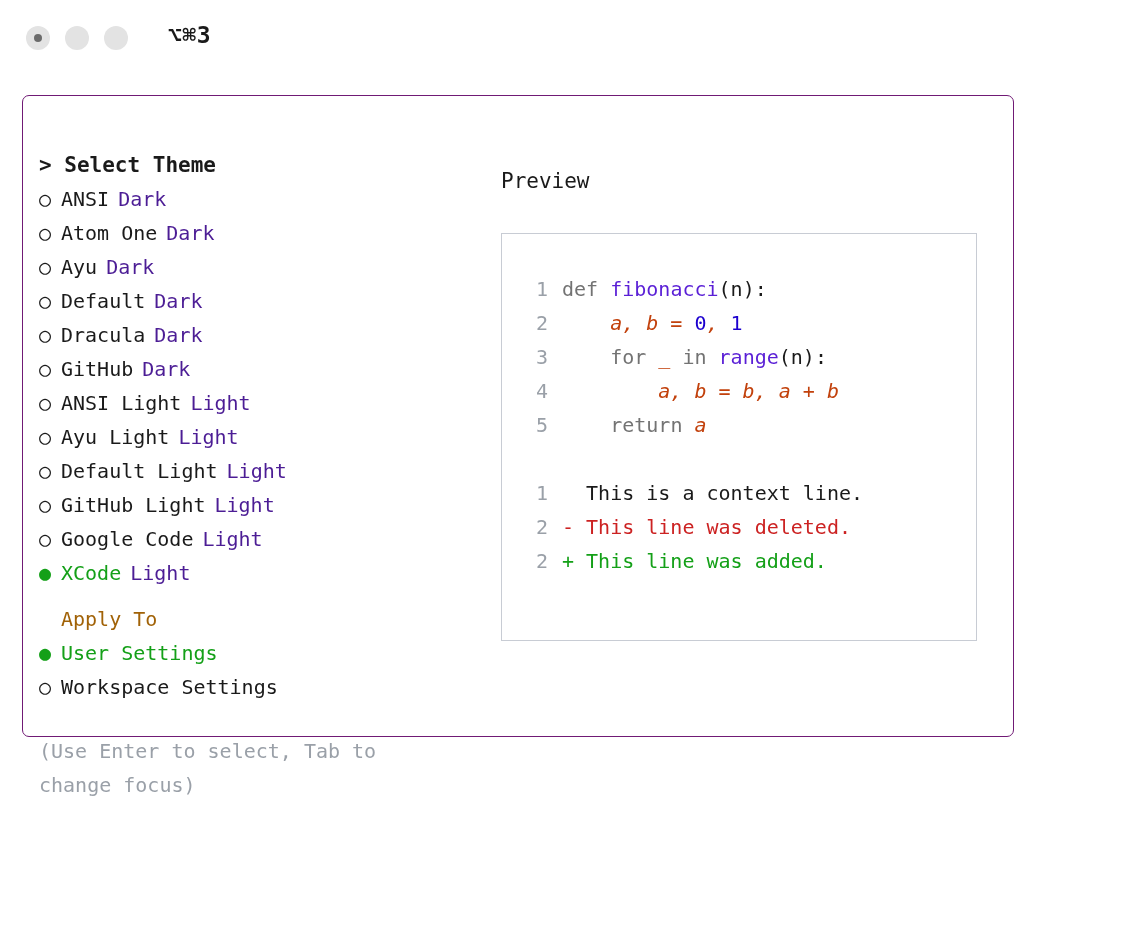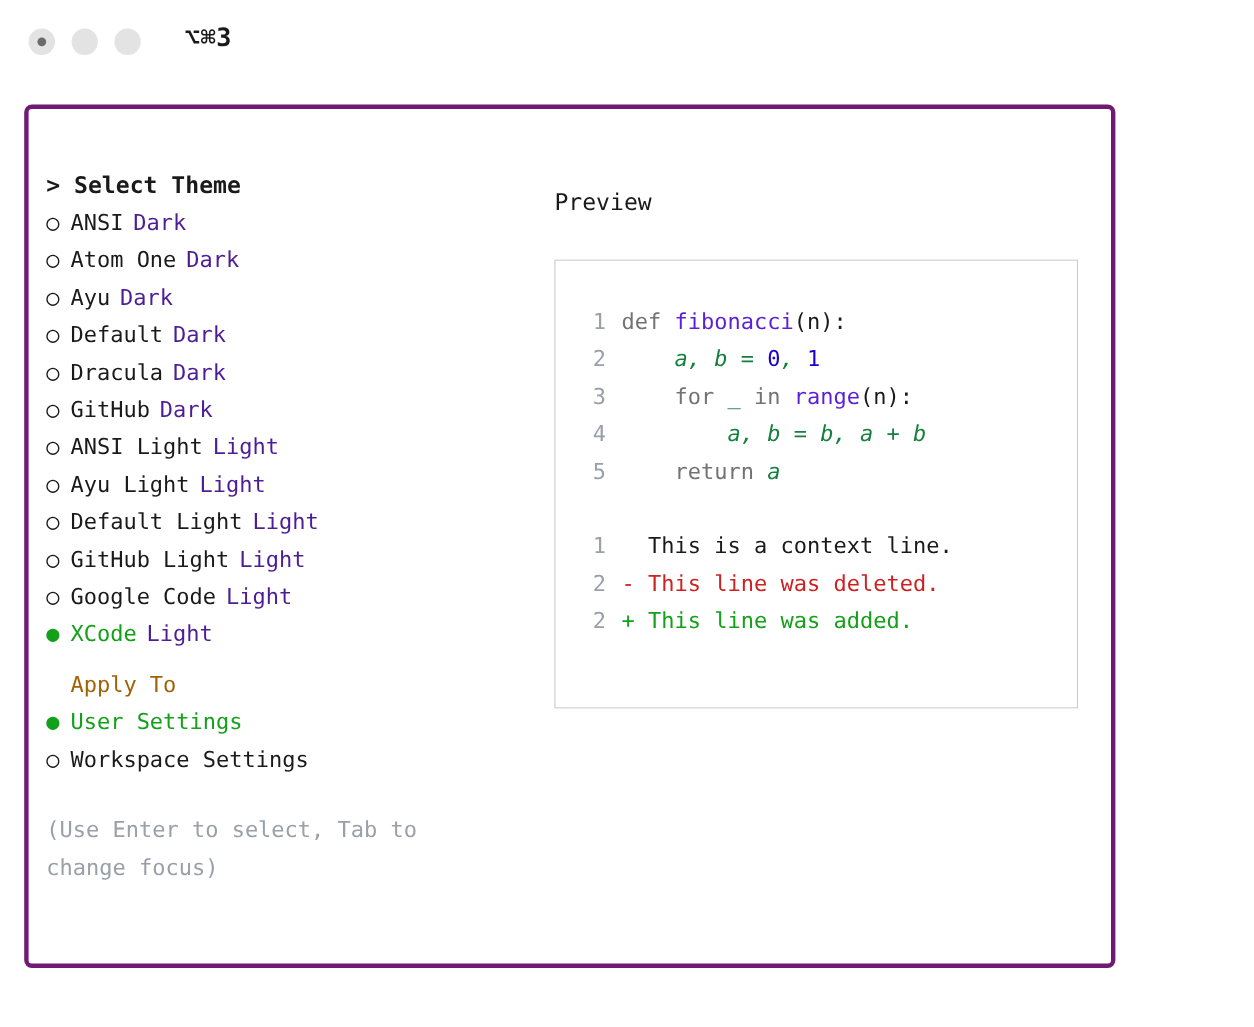--- a/index.html
+++ b/index.html
@@ -67,22 +67,22 @@
     color: #1a1a1a;
     letter-spacing: 0.5px;
   }
 
   
   .panel {
     position: absolute;
     left: 22px;
     top: 95px;
     width: 992px;
-    height: 785px;
-    border: 4px solid #701a75;
+    height: 642px;
+    border: 1px solid #701a75;
     border-radius: 7px;
     background: #ffffff;
     box-sizing: border-box;
   }
 
   
   .left-col {
     position: absolute;
     left: 16px;
     top: 52px;
@@ -191,21 +191,21 @@
     margin-right: 14px;
     flex: none;
   }
   .code-text { white-space: pre; }
   .blank-line { height: 34px; }
 
   .kw      { color: #737373; }
   .fn      { color: #5a1fd6; }
   .num     { color: #1c00cf; }
   .plain   { color: #1a1a1a; }
-  .ital    { color: #15803d; font-style: italic; }
+  .ital    { color: #c2410c; font-style: italic; }
   .ctx     { color: #1a1a1a; }
   .del     { color: #cc2222; text-align: right; }
   .add     { color: #14a018; }
 </style>
 </head>
 <body>
 
 <div class="window">
 
   <div class="titlebar">

